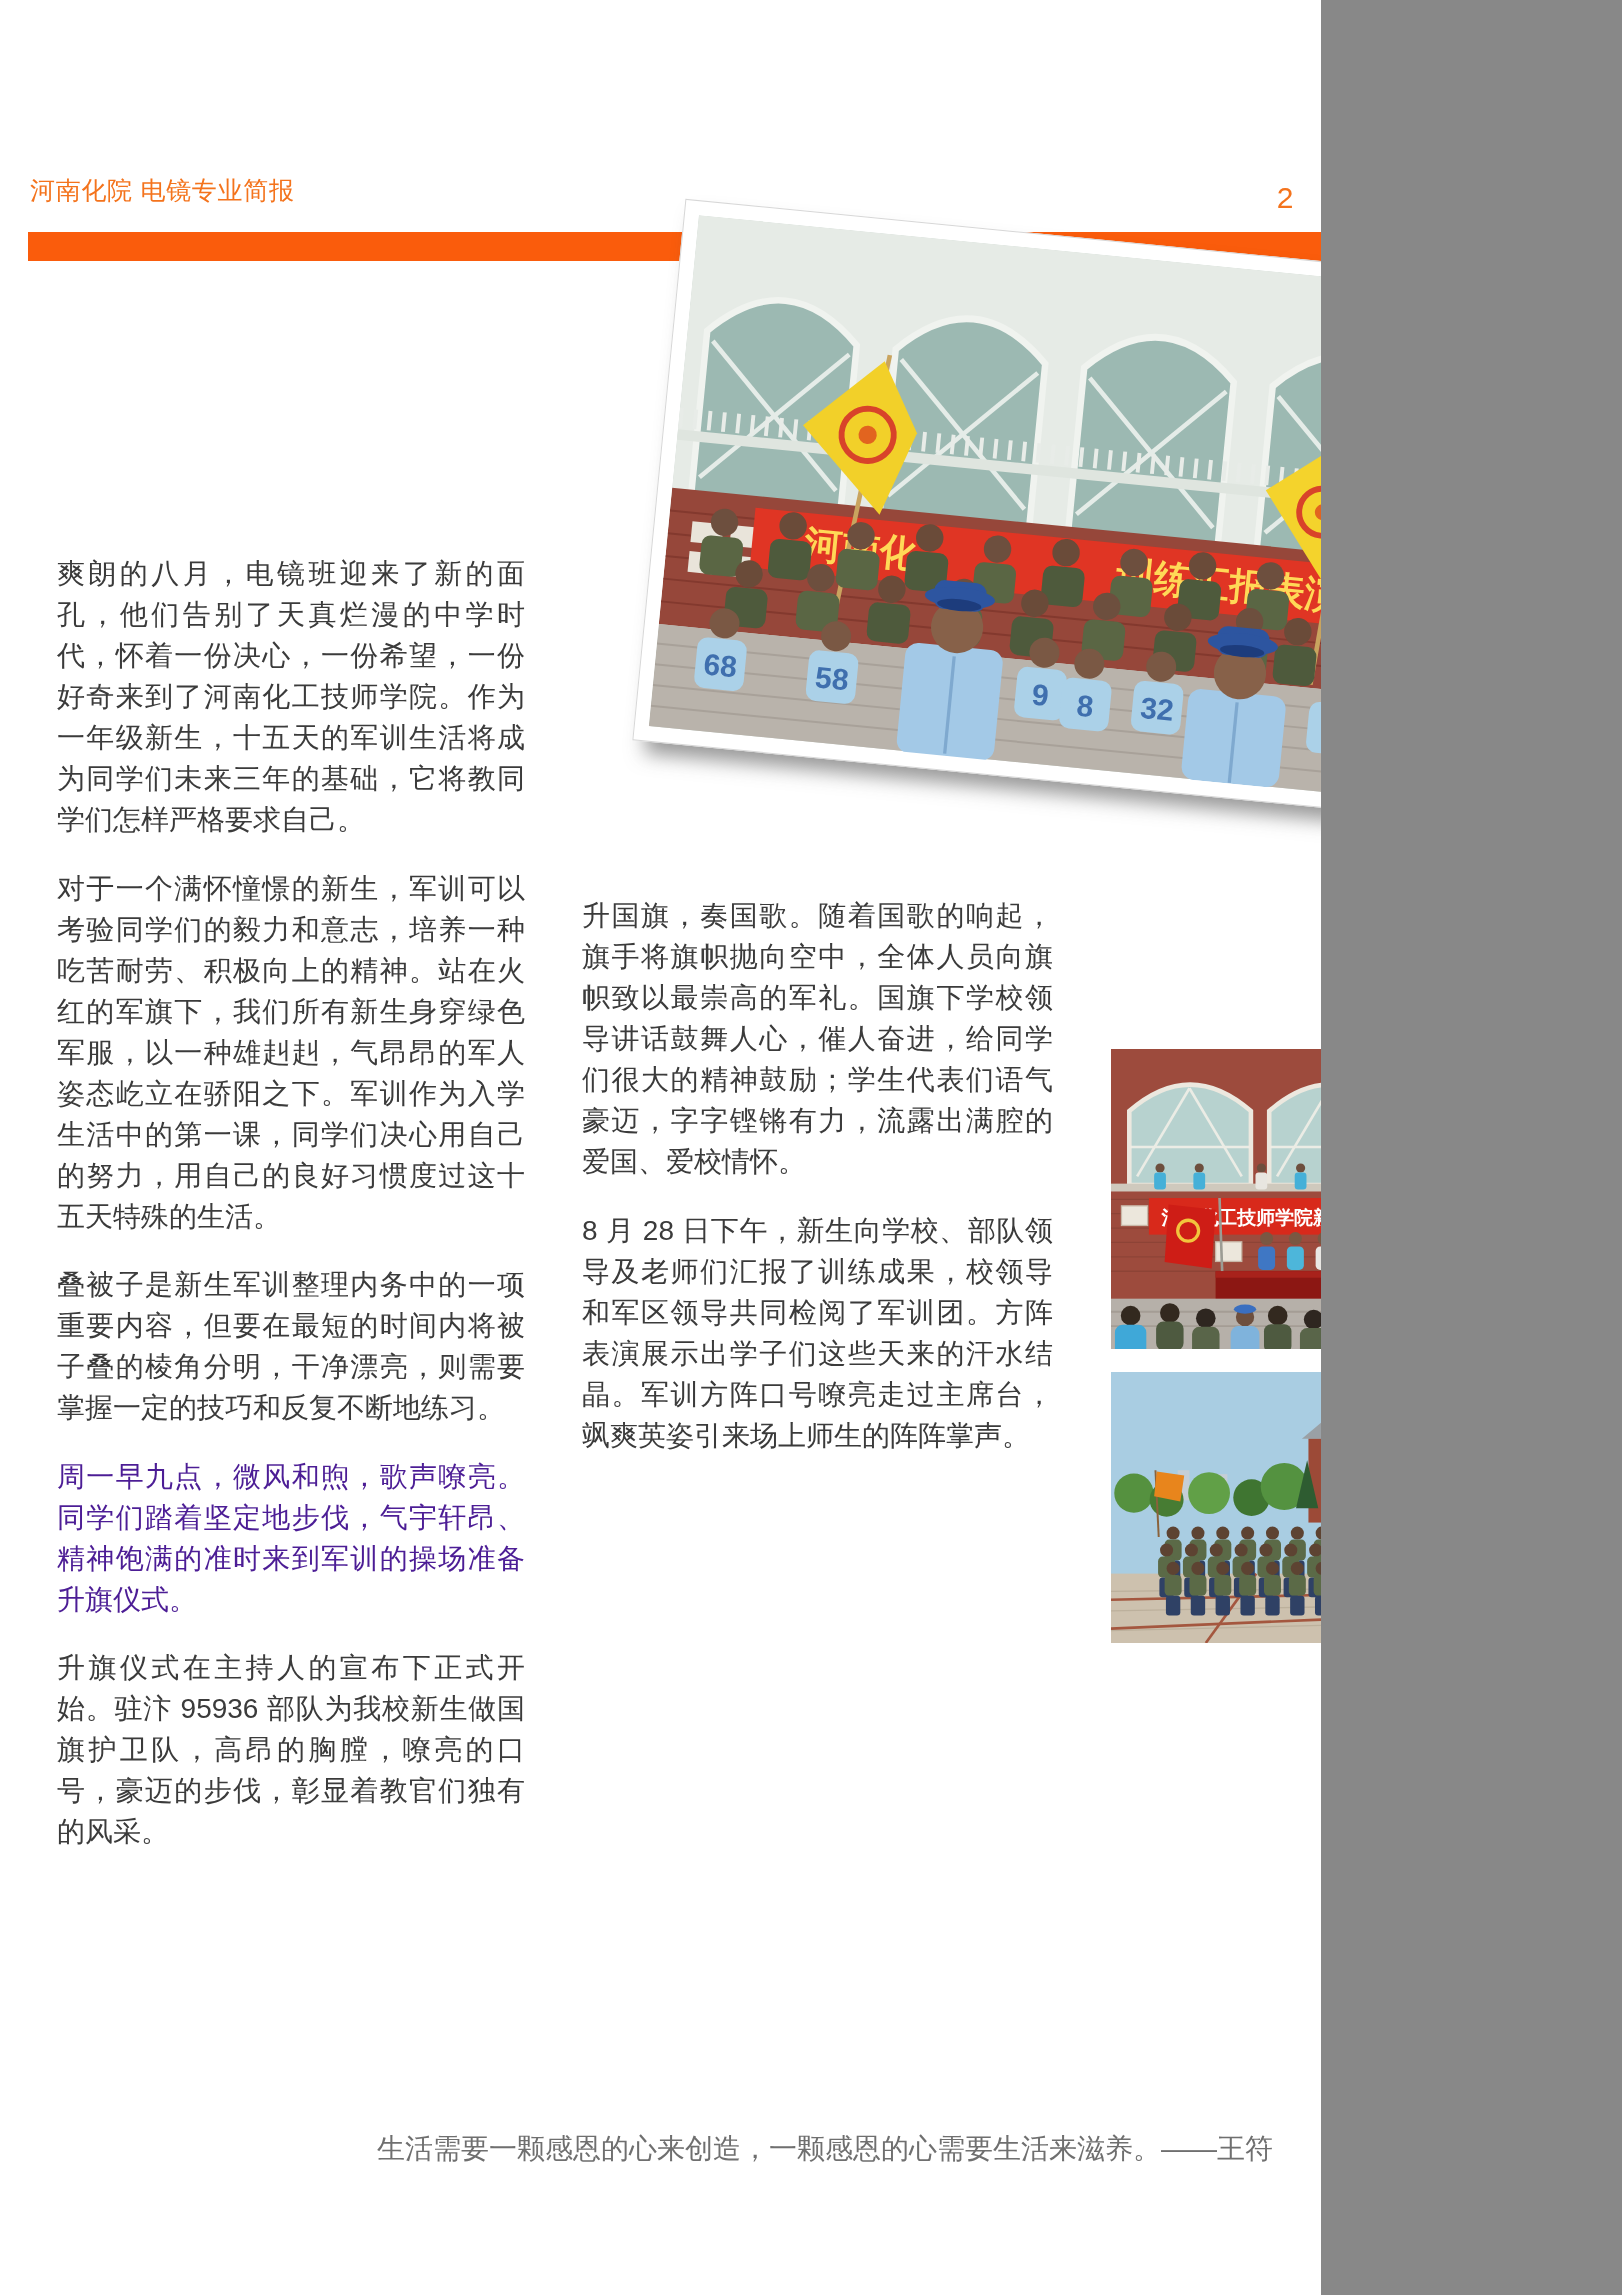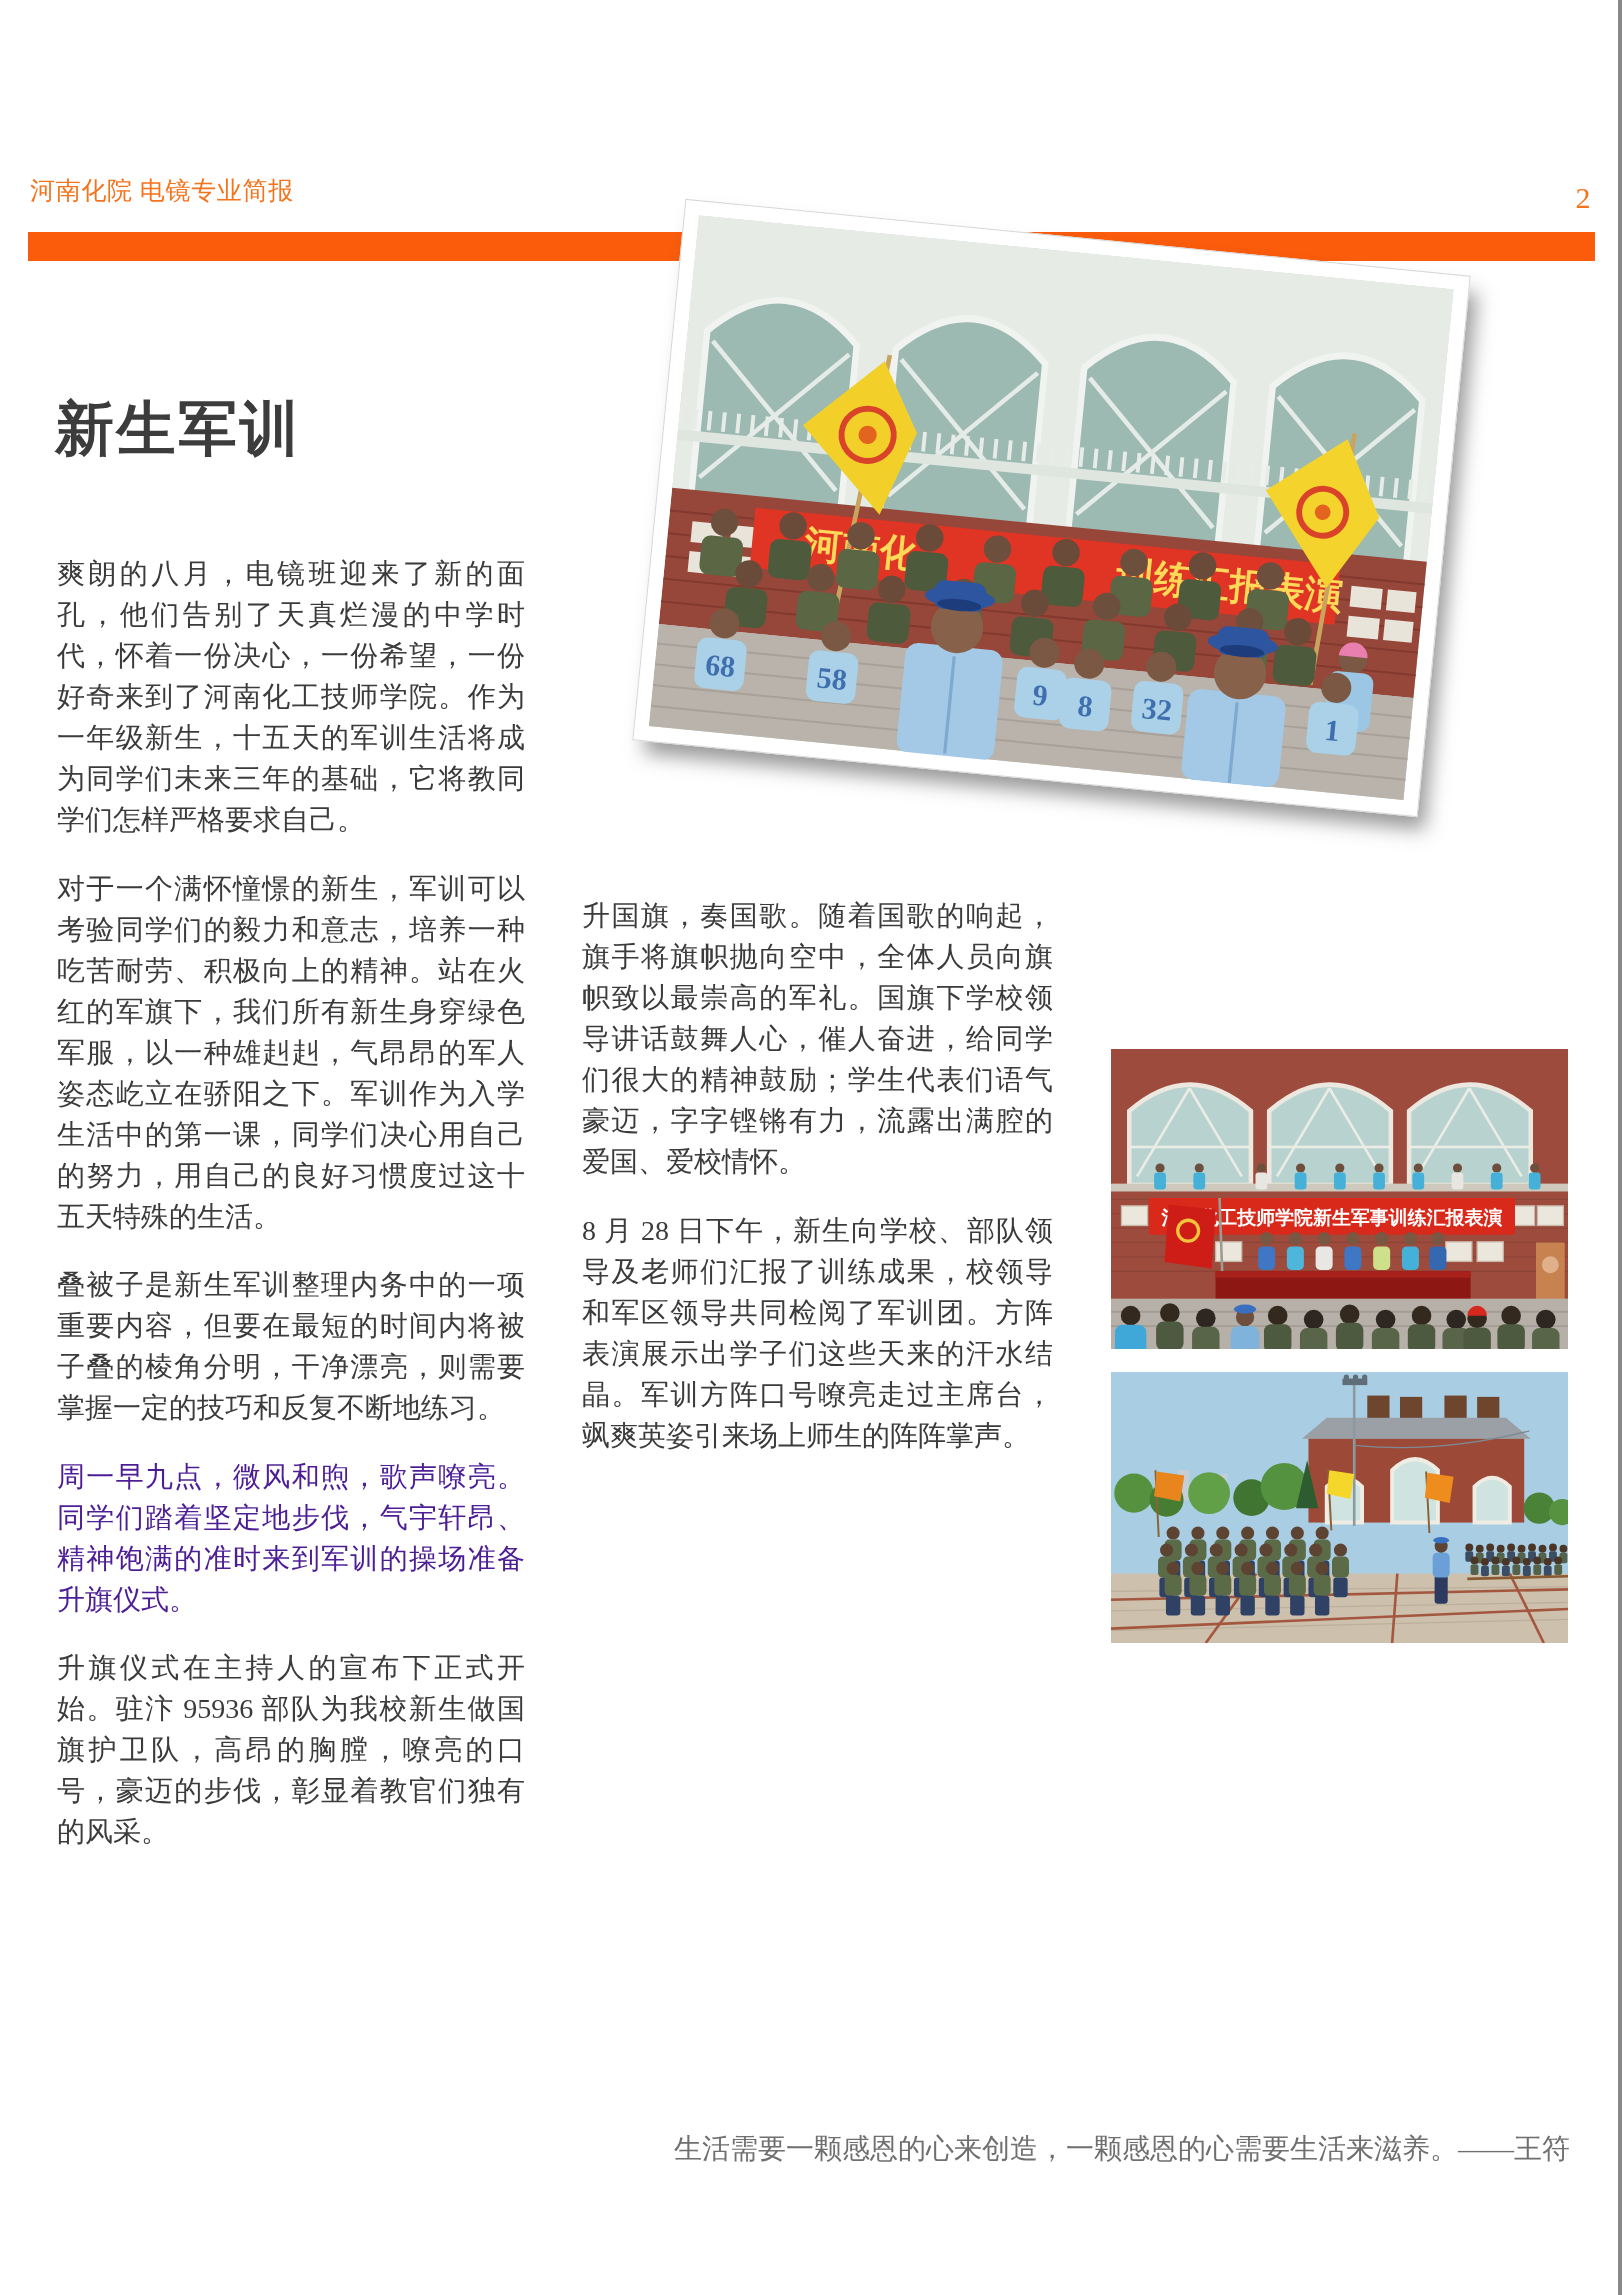--- a/index.html
+++ b/index.html
@@ -1,18 +1,18 @@
 <!DOCTYPE html>
 <html style="font-size:10.5px"><head>
 <meta charset="utf-8">
 <style>
   html,body{margin:0;padding:0;background:#888;}
   .page{
-    position:relative;width:1618px;height:2295px;background:#ffffff;
-    font-family:Liberation Serif, serif;overflow:hidden;
+    position:relative;width:1321px;height:2295px;background:#ffffff;
+    font-family:Liberation Sans, sans-serif;overflow:hidden;
   }
   .masthead{
     position:absolute;left:30px;top:178px;font-size:25px;line-height:1;
     color:#F4731C;letter-spacing:0.7px;
   }
   .page-number{
     position:absolute;right:27.5px;top:183px;font-size:30px;line-height:1;color:#F4731C;
   }
   .accent-bar{
     position:absolute;left:28px;top:232px;width:1567px;height:29px;background:#FA5C0C;z-index:1;
@@ -43,21 +43,20 @@
 </style>
 </head>
 <body>
 
 <div class="page">
 
   <div class="masthead">河南化院 电镜专业简报</div>
   <div class="page-number">2</div>
   <div class="accent-bar"></div>
 
-  <h1 class="article-title">新生军训</h1>
 
   <div class="col col-left">
     <p>爽朗的八月，电镜班迎来了新的面孔，他们告别了天真烂漫的中学时代，怀着一份决心，一份希望，一份好奇来到了河南化工技师学院。作为一年级新生，十五天的军训生活将成为同学们未来三年的基础，它将教同学们怎样严格要求自己。</p>
     <p>对于一个满怀憧憬的新生，军训可以考验同学们的毅力和意志，培养一种吃苦耐劳、积极向上的精神。站在火红的军旗下，我们所有新生身穿绿色军服，以一种雄赳赳，气昂昂的军人姿态屹立在骄阳之下。军训作为入学生活中的第一课，同学们决心用自己的努力，用自己的良好习惯度过这十五天特殊的生活。</p>
     <p>叠被子是新生军训整理内务中的一项重要内容，但要在最短的时间内将被子叠的棱角分明，干净漂亮，则需要掌握一定的技巧和反复不断地练习。</p>
     <p class="muted">周一早九点，微风和煦，歌声嘹亮。同学们踏着坚定地步伐，气宇轩昂、精神饱满的准时来到军训的操场准备升旗仪式。</p>
     <p>升旗仪式在主持人的宣布下正式开始。驻汴 95936 部队为我校新生做国旗护卫队，高昂的胸膛，嘹亮的口号，豪迈的步伐，彰显着教官们独有的风采。</p>
   </div>
 
   <div class="col col-mid">

